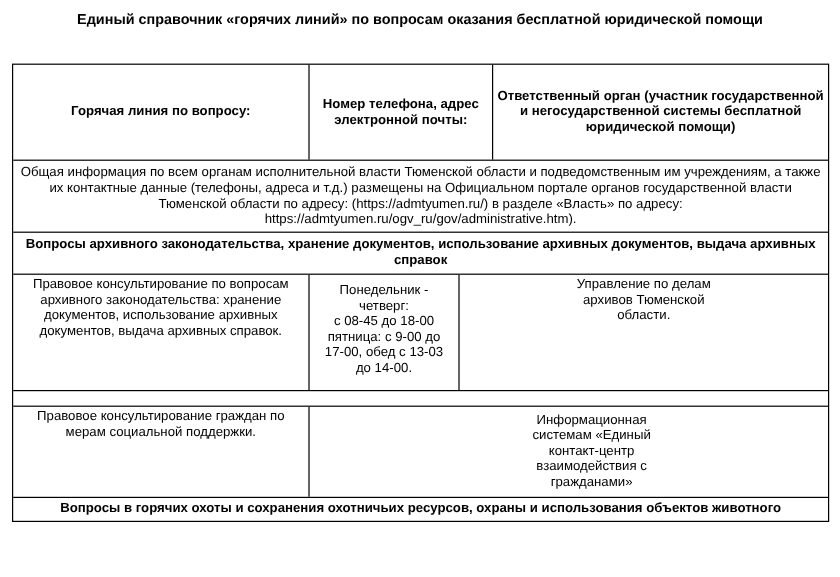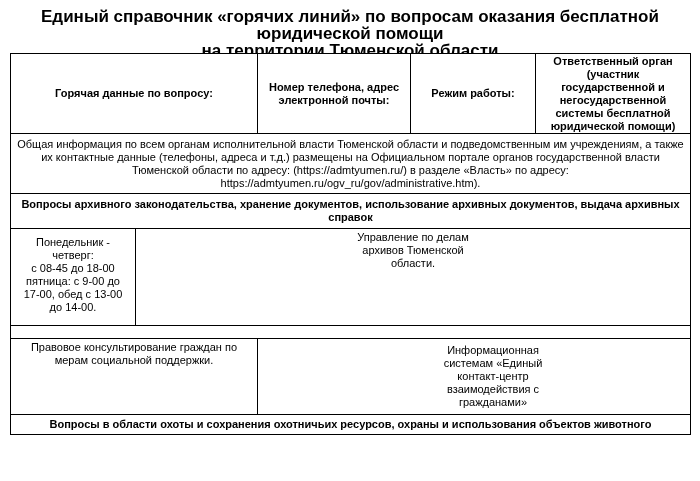--- a/index.html
+++ b/index.html
@@ -3,21 +3,21 @@
 <meta charset="utf-8">
 <style>
   html,body{margin:0;padding:0;}
   body{
     width:700px;height:481px;background:#ffffff;color:#000000;
     font-family:"Liberation Sans","DejaVu Sans",sans-serif;
     position:relative;overflow:hidden;
   }
   .title-block{
     position:absolute;top:8px;left:0;width:700px;text-align:center;
-    font-weight:bold;font-size:17px;line-height:17px;
+    font-weight:bold;font-size:12px;line-height:17px;
   }
   .doc-table{
     position:absolute;left:10px;top:53px;width:681px;
     border:1px solid #000;box-sizing:border-box;background:#fff;
   }
   .row{display:flex;box-sizing:border-box;border-bottom:1px solid #000;}
   .row:last-child{border-bottom:none;}
   .cell{
     box-sizing:border-box;border-right:1px solid #000;
     padding:2px 3px;text-align:center;
@@ -37,46 +37,45 @@
   .r-sec-social{height:18px;}
   .r-social{height:76px;gap:38px;}
   .r-sec-hunt{height:19px;}
   .pad-top{padding-top:7px;}
 </style>
 </head>
 <body>
 
 <div class="title-block">
   <div>Единый справочник «горячих линий» по вопросам оказания бесплатной юридической помощи</div>
-  <div>на территории Тюменской области</div>
 </div>
 
 <div class="doc-table">
 
   <div class="row r-header">
-    <div class="cell c1 v-center bold">Горячая данные по вопросу:</div>
+    <div class="cell c1 v-center bold">Горячая линия по вопросу:</div>
     <div class="cell c2 v-center bold">Номер телефона, адрес электронной почты:</div>
-    <div class="cell c3 v-center bold">Режим работы:</div>
     <div class="cell c4 v-center bold">Ответственный орган (участник государственной и негосударственной системы бесплатной юридической помощи)</div>
   </div>
 
   <div class="row r-info">
     <div class="cell full v-center">Общая информация по всем органам исполнительной власти Тюменской области и подведомственным им учреждениям, а также их контактные данные (телефоны, адреса и т.д.) размещены на Официальном портале органов государственной власти Тюменской области по адресу: (https://admtyumen.ru/) в разделе «Власть» по адресу: https://admtyumen.ru/ogv_ru/gov/administrative.htm).</div>
   </div>
 
   <div class="row r-sec-archive">
     <div class="cell full v-center bold">Вопросы архивного законодательства, хранение документов, использование архивных документов, выдача архивных справок</div>
   </div>
 
   <div class="row r-archive">
+    <div class="cell c1">Правовое консультирование по вопросам архивного законодательства: хранение документов, использование архивных документов, выдача архивных справок.</div>
     <div class="cell c3 pre pad-top">Понедельник -
 четверг:
 с 08-45 до 18-00
 пятница: с 9-00 до
-17-00, обед с 13-00
+17-00, обед с 13-03
 до 14-00.</div>
     <div class="cell c4 pre">Управление по делам
 архивов Тюменской
 области.</div>
   </div>
 
   <div class="row r-spacer">
     <div class="cell full"></div>
   </div>
 
@@ -84,16 +83,16 @@
   <div class="row r-social">
     <div class="cell c1">Правовое консультирование граждан по мерам социальной  поддержки.</div>
     <div class="cell c4 v-center pre">Информационная
 системам «Единый
 контакт-центр
 взаимодействия с
 гражданами»</div>
   </div>
 
   <div class="row r-sec-hunt">
-    <div class="cell full v-center bold">Вопросы в области охоты и сохранения охотничьих ресурсов, охраны и использования объектов животного</div>
+    <div class="cell full v-center bold">Вопросы в горячих охоты и сохранения охотничьих ресурсов, охраны и использования объектов животного</div>
   </div>
 
 </div>
 
 </body></html>

